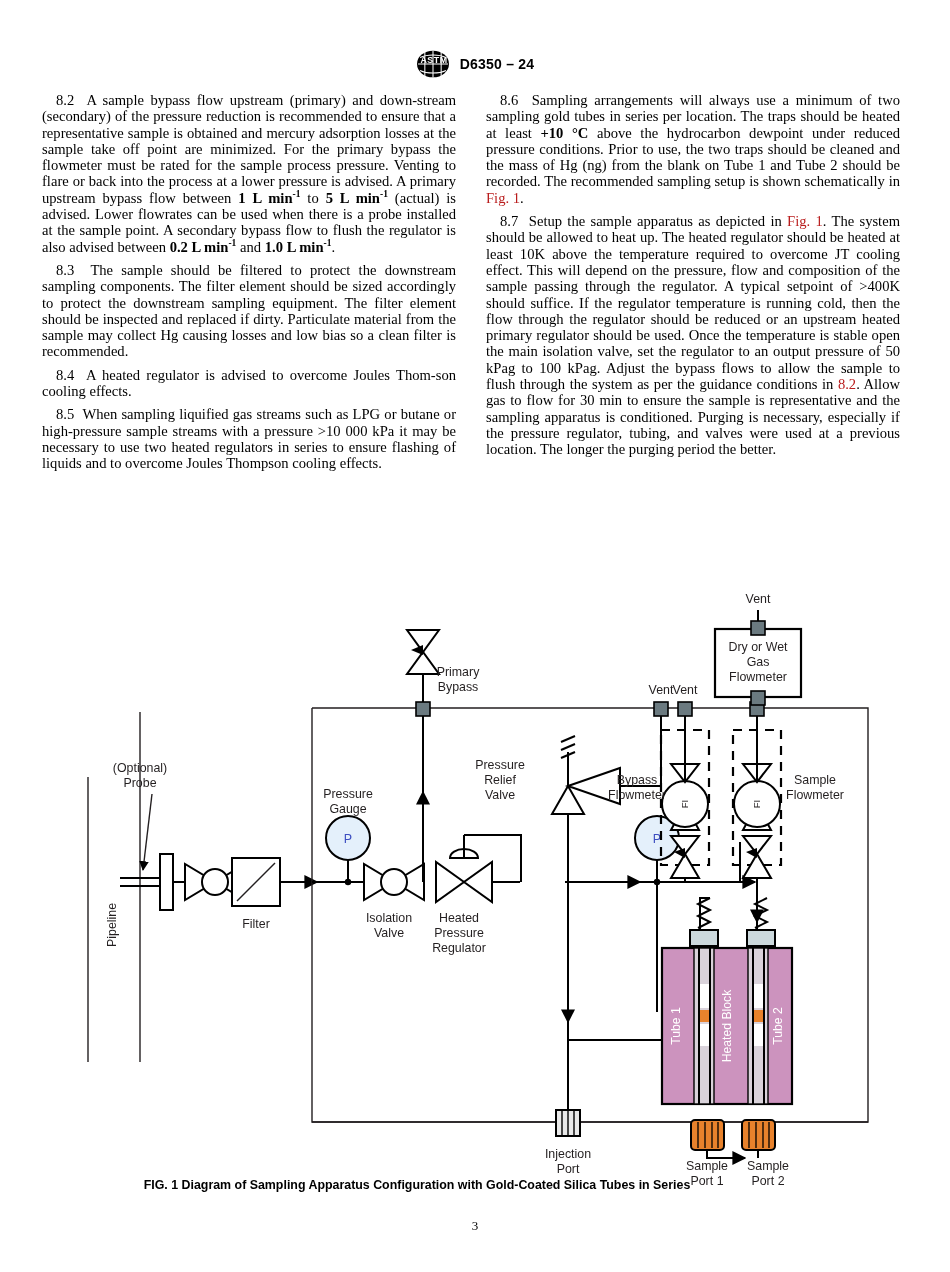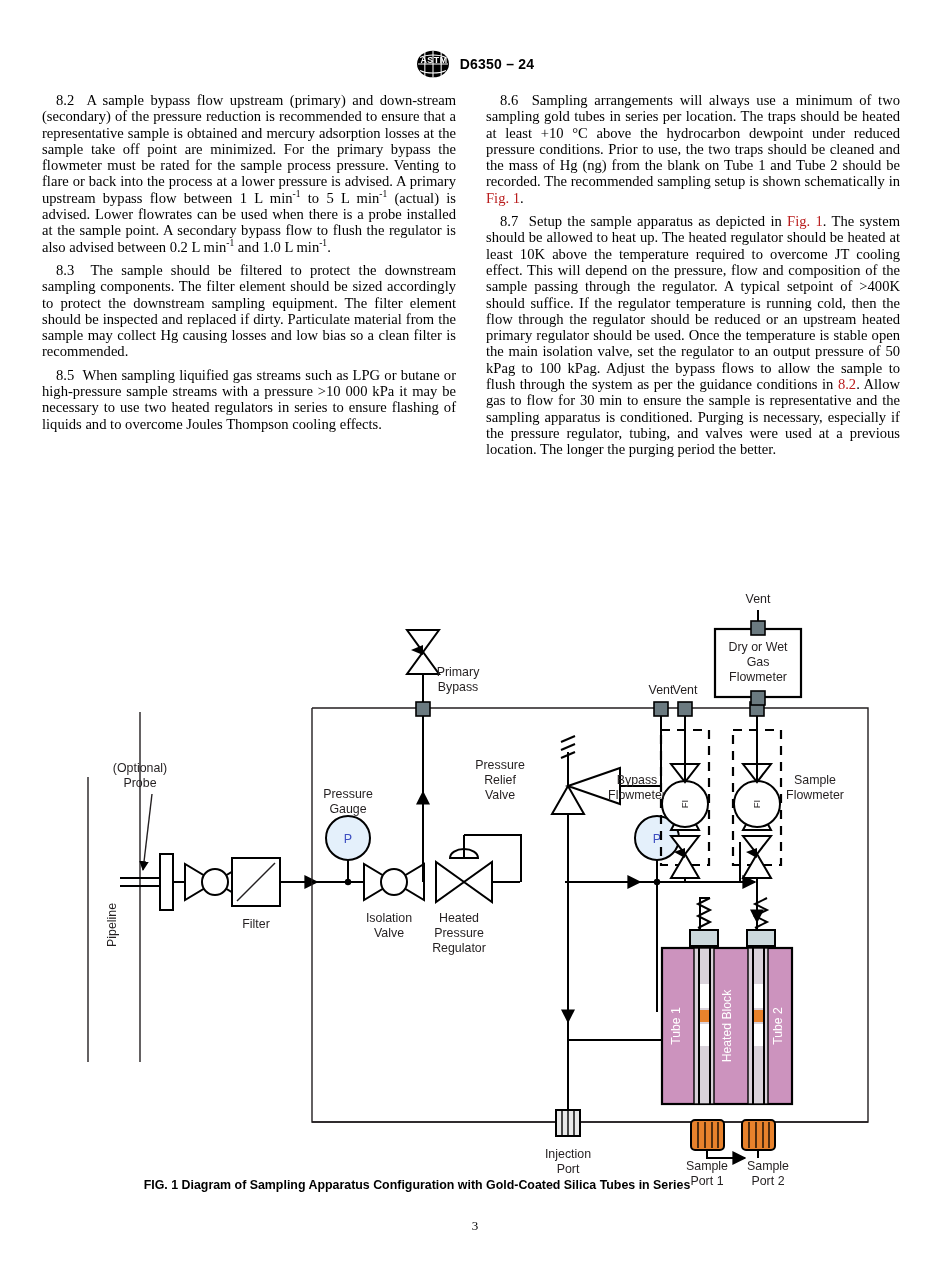--- a/index.html
+++ b/index.html
@@ -37,21 +37,21 @@
     text-align:justify;
     text-justify:inter-word;
     font-size:14.6px;
     line-height:16.3px;
     text-indent:14px;
     hyphens:manual;
   }
   p.para:last-child { margin-bottom:0; }
   .xref { color:#b91c1c; }
   sup { font-size:9.5px; vertical-align:super; line-height:0; }
-  .nb { white-space:nowrap; }
+  .nb { white-space:nowrap;font-weight:bold; }
 
   
   .figure-wrap { position:absolute; top:592px; left:0; width:950px; height:600px; }
   svg.diagram { display:block; }
   .caption {
     position:absolute; top:1178px; left:0; width:834px;
     text-align:center;
     font-family:"Liberation Sans", sans-serif;
     font-weight:bold; font-size:12.4px;
   }
@@ -101,20 +101,21 @@
     <span class="doc-id">D6350 – 24</span>
   </div>
 
   <div class="columns">
 
     <div class="col">
       <p class="para">8.2&nbsp; A sample bypass flow upstream (primary) and down-stream (secondary) of the pressure reduction is recommended to ensure that a representative sample is obtained and mercury adsorption losses at the sample take off point are minimized. For the primary bypass the flowmeter must be rated for the sample process pressure. Venting to flare or back into the process at a lower pressure is advised. A primary upstream bypass flow between <span class="nb">1 L min<sup>-1</sup></span> to <span class="nb">5 L min<sup>-1</sup></span> (actual) is advised. Lower flowrates can be used when there is a probe installed at the sample point. A secondary bypass flow to flush the regulator is also advised between <span class="nb">0.2 L min<sup>-1</sup></span> and <span class="nb">1.0 L min<sup>-1</sup></span>.</p>
 
       <p class="para">8.3&nbsp; The sample should be filtered to protect the downstream sampling components. The filter element should be sized accordingly to protect the downstream sampling equipment. The filter element should be inspected and replaced if dirty. Particulate material from the sample may collect Hg causing losses and low bias so a clean filter is recommended.</p>
 
+      <p class="para">8.4&nbsp; A heated regulator is advised to overcome Joules Thom-son cooling effects.</p>
 
       <p class="para">8.5&nbsp; When sampling liquified gas streams such as LPG or butane or high-pressure sample streams with a pressure &gt;10 000 kPa it may be necessary to use two heated regulators in series to ensure flashing of liquids and to overcome Joules Thompson cooling effects.</p>
     </div>
 
     <div class="col">
       <p class="para">8.6&nbsp; Sampling arrangements will always use a minimum of two sampling gold tubes in series per location. The traps should be heated at least <span class="nb">+10 °C</span> above the hydrocarbon dewpoint under reduced pressure conditions. Prior to use, the two traps should be cleaned and the mass of Hg (ng) from the blank on Tube 1 and Tube 2 should be recorded. The recommended sampling setup is shown schematically in <span class="xref">Fig. 1</span>.</p>
 
       <p class="para">8.7&nbsp; Setup the sample apparatus as depicted in <span class="xref">Fig. 1</span>. The system should be allowed to heat up. The heated regulator should be heated at least 10K above the temperature required to overcome JT cooling effect. This will depend on the pressure, flow and composition of the sample passing through the regulator. A typical setpoint of &gt;400K should suffice. If the regulator temperature is running cold, then the flow through the regulator should be reduced or an upstream heated primary regulator should be used. Once the temperature is stable open the main isolation valve, set the regulator to an output pressure of 50 kPag to 100 kPag. Adjust the bypass flows to allow the sample to flush through the system as per the guidance conditions in <span class="xref">8.2</span>. Allow gas to flow for 30 min to ensure the sample is representative and the sampling apparatus is conditioned. Purging is necessary, especially if the pressure regulator, tubing, and valves were used at a previous location. The longer the purging period the better.</p>
     </div>
   </div>

